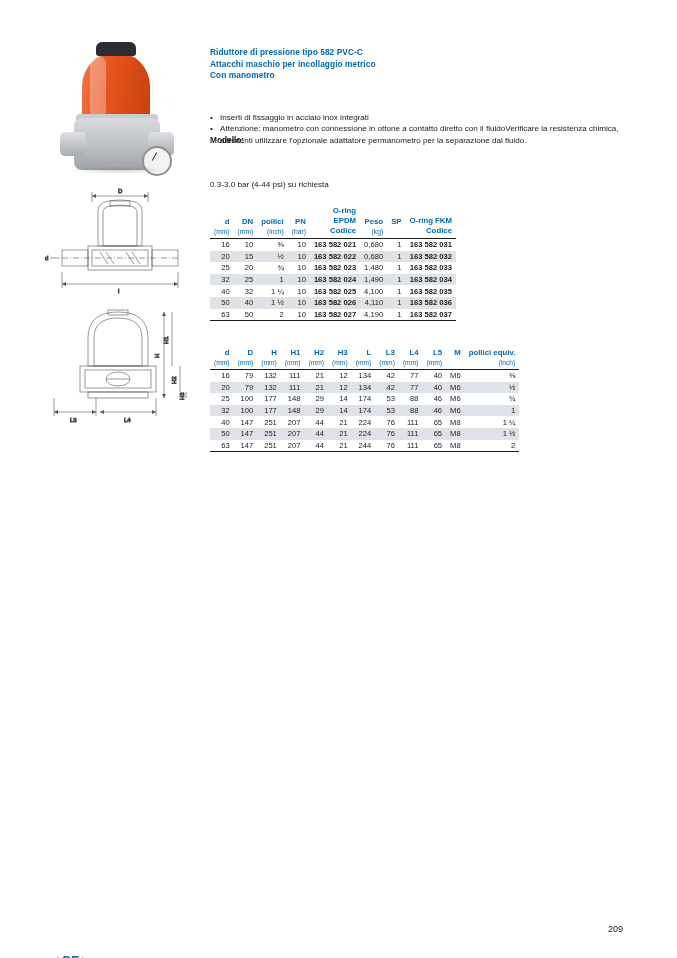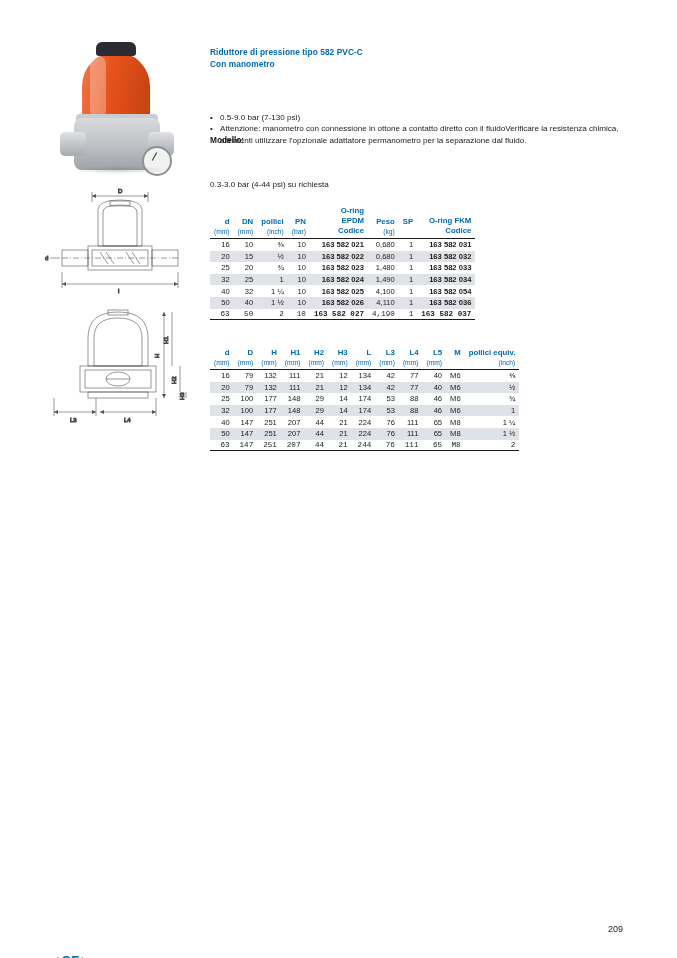--- a/index.html
+++ b/index.html
@@ -222,21 +222,20 @@
   }
   .tbl thead tr th {
     border-bottom: 0.7px solid #1a1a1a;
     padding-bottom: 2px;
   }
   .tbl tbody tr.alt td {
     background: #dfe3e8;
   }
   .tbl tbody tr:last-child td {
     border-bottom: 0.7px solid #1a1a1a;
-    font-family: Liberation Mono, monospace;
   }
 
   
   .logo {
     position: absolute;
     left: 54px;
     top: 953px;
     font-size: 13px;
     font-weight: bold;
     color: #0069b4;
@@ -341,27 +340,28 @@
       <text x="128" y="44" transform="rotate(-90 128 44)">H1</text>
       <text x="136" y="84" transform="rotate(-90 136 84)">H2</text>
       <text x="144" y="100" transform="rotate(-90 144 100)">H3</text>
       <text x="30" y="122">L3</text>
       <text x="84" y="122">L4</text>
     </g>
   </svg>
 
   <div class="headings">
     <div class="h-line">Riduttore di pressione tipo 582 PVC-C</div>
+    <div class="h-line">Attacchi maschio per incollaggio metrico</div>
     <div class="h-line">Con manometro</div>
   </div>
 
   <div class="modello-label">Modello:</div>
 
   <div class="bullets">
-    <div class="bullet">0.5-9.0 bar (7-130 psi)</div>
+    <div class="bullet">Inserti di fissaggio in acciaio inox integrati</div>
     <div class="bullet">Attenzione: manometro con connessione in ottone a contatto diretto con il fluidoVerificare la resistenza chimica, altrimenti utilizzare l'opzionale adattatore permanometro per la separazione dal fluido.</div>
   </div>
 
   <div class="note-line">0.3-3.0 bar (4-44 psi) su richiesta</div>
 
   <table class="tbl tbl-1">
     <thead>
       <tr>
         <th>d<span class="unit">(mm)</span></th>
         <th>DN<span class="unit">(mm)</span></th>
@@ -415,21 +415,21 @@
         <td class="code">163 582 034</td>
       </tr>
       <tr>
         <td>40</td>
         <td>32</td>
         <td>1 ¼</td>
         <td>10</td>
         <td class="code">163 582 025</td>
         <td>4,100</td>
         <td>1</td>
-        <td class="code">163 582 054</td>
+        <td class="code">163 582 035</td>
       </tr>
       <tr class="alt">
         <td>50</td>
         <td>40</td>
         <td>1 ½</td>
         <td>10</td>
         <td class="code">163 582 026</td>
         <td>4,110</td>
         <td>1</td>
         <td class="code">163 582 036</td>

